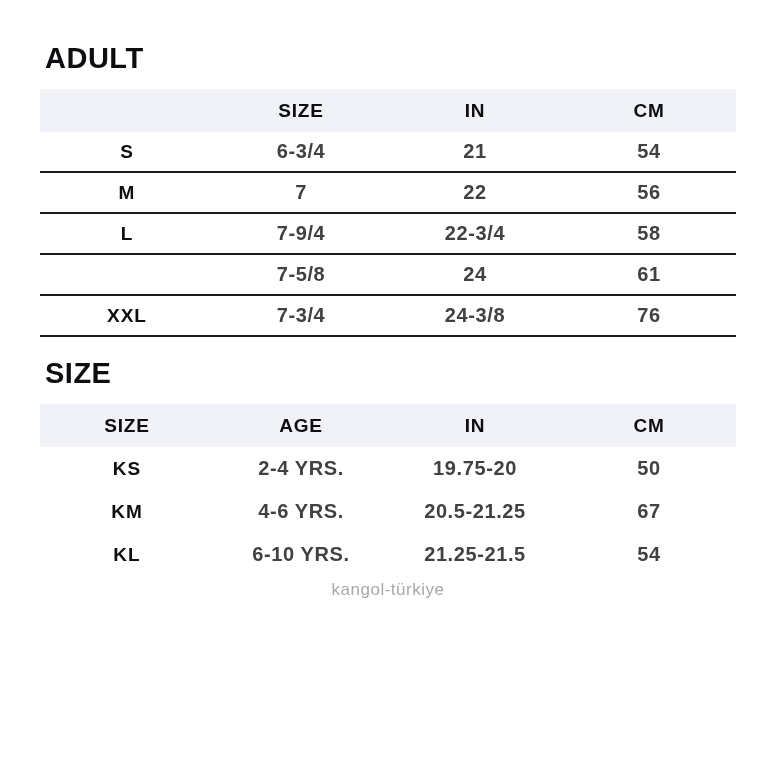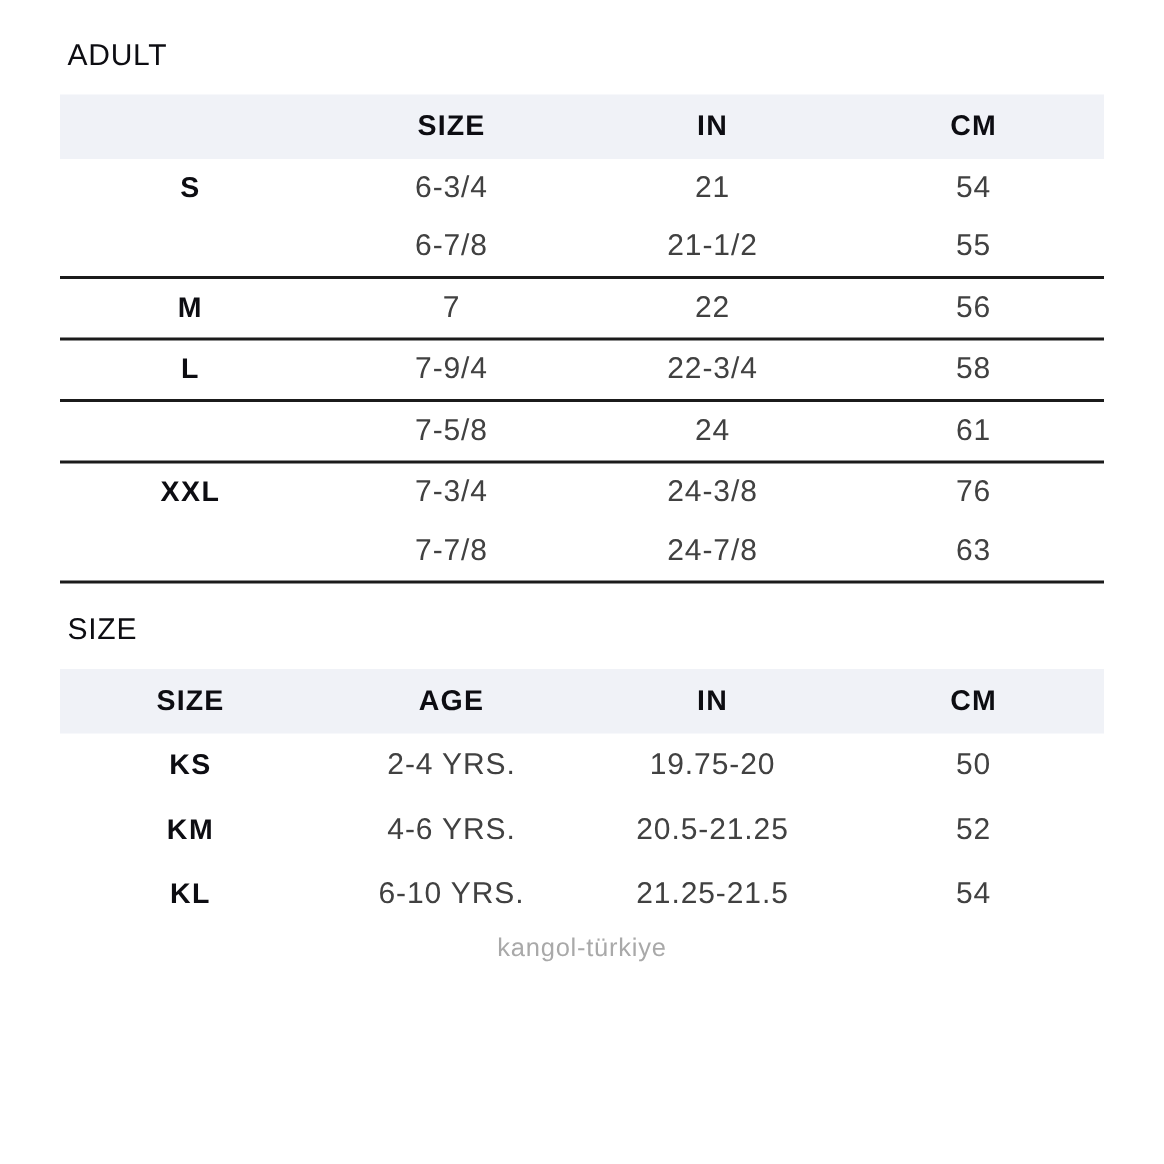--- a/index.html
+++ b/index.html
@@ -11,24 +11,24 @@
   }
   .page {
     width: 776px;
     height: 776px;
     box-sizing: border-box;
     padding: 26px 40px 0 40px;
     background: #ffffff;
     overflow: hidden;
   }
   .section-heading {
-    font-size: 20px;
-    font-weight: 400;
+    font-size: 29px;
+    font-weight: 700;
     letter-spacing: 0.5px;
-    margin: 0 0 14px 5px;
+    margin: 16px 0 14px 5px;
     color: #0d0d12;
   }
   .kids-heading {
     margin-top: 20px;
   }
   table.chart {
     border-collapse: collapse;
     width: 696px;
     table-layout: fixed;
   }
@@ -39,21 +39,21 @@
     font-size: 19px;
     font-weight: 700;
     letter-spacing: 0.8px;
     height: 43px;
     text-align: center;
     color: #0d0d12;
     padding: 0;
   }
   table.chart td {
     font-size: 20px;
-    font-weight: 400;
+    font-weight: 700;
     color: #414141;
     text-align: center;
     height: 39px;
     letter-spacing: 0.6px;
     padding: 0;
   }
   table.chart td.label {
     font-weight: 700;
     font-size: 19px;
     letter-spacing: 1px;
@@ -91,26 +91,20 @@
       </tr>
     </thead>
 
     <tbody>
       <tr>
         <td class="label">S</td>
         <td>6-3/4</td>
         <td>21</td>
         <td>54</td>
       </tr>
-      <tr>
-        <td class="label"></td>
-        <td>6-7/8</td>
-        <td>21-1/2</td>
-        <td>55</td>
-      </tr>
     </tbody>
 
     <tbody>
       <tr>
         <td class="label">M</td>
         <td>7</td>
         <td>22</td>
         <td>56</td>
       </tr>
     </tbody>
@@ -133,26 +127,20 @@
       </tr>
     </tbody>
 
     <tbody>
       <tr>
         <td class="label">XXL</td>
         <td>7-3/4</td>
         <td>24-3/8</td>
         <td>76</td>
       </tr>
-      <tr>
-        <td class="label"></td>
-        <td>7-7/8</td>
-        <td>24-7/8</td>
-        <td>63</td>
-      </tr>
     </tbody>
   </table>
 
   <h1 class="section-heading kids-heading">SIZE</h1>
 
   <table class="chart kids">
     <thead>
       <tr>
         <th>SIZE</th>
         <th>AGE</th>
@@ -164,21 +152,21 @@
       <tr>
         <td class="label">KS</td>
         <td>2-4 YRS.</td>
         <td>19.75-20</td>
         <td>50</td>
       </tr>
       <tr>
         <td class="label">KM</td>
         <td>4-6 YRS.</td>
         <td>20.5-21.25</td>
-        <td>52</td>
+        <td>67</td>
       </tr>
       <tr>
         <td class="label">KL</td>
         <td>6-10 YRS.</td>
         <td>21.25-21.5</td>
         <td>54</td>
       </tr>
     </tbody>
   </table>
 

